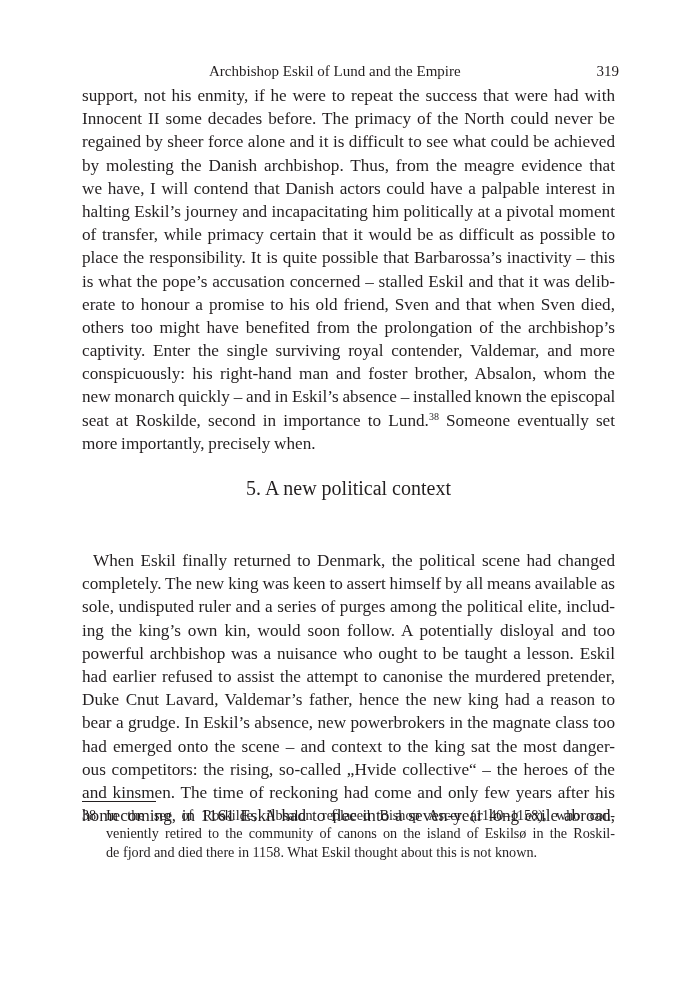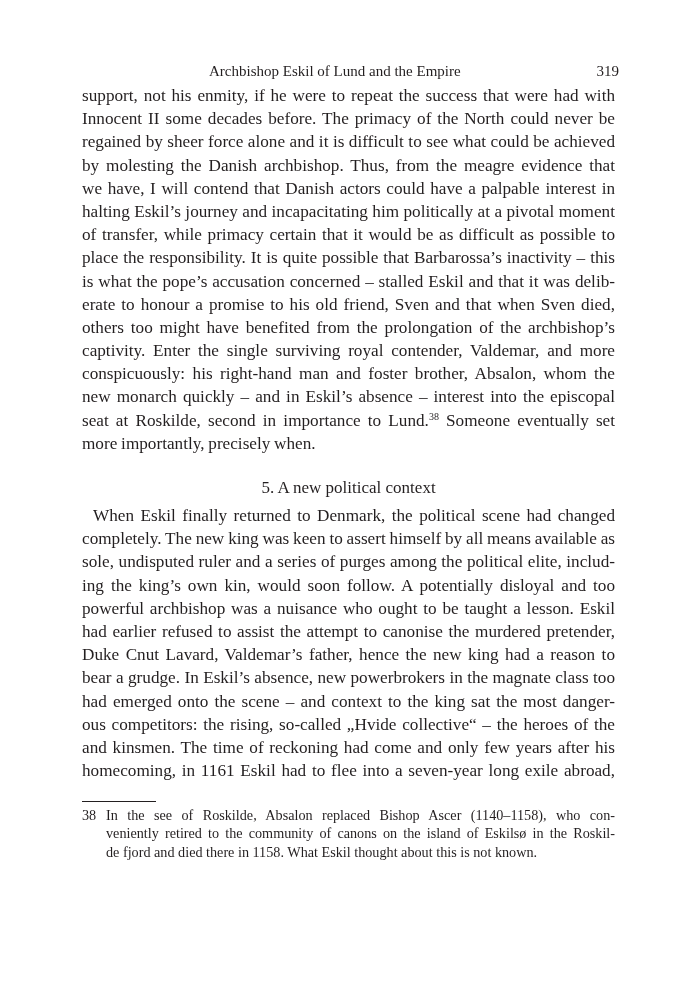--- a/index.html
+++ b/index.html
@@ -50,28 +50,28 @@
       text-align-last: justify;
       word-spacing: -0.5px;
     }
     .line.last {
       text-align-last: left;
     }
     .line.indent {
       text-indent: 11px;
     }
     .block-1 { top: 84px; }
-    .block-2 { top: 504px; }
+    .block-2 { top: 549px; }
     .section-heading {
       position: absolute;
       top: 476px;
       left: 82px;
       width: 533px;
       text-align: center;
-      font-size: 17px;
+      font-size: 20px;
       line-height: 24px;
     }
     sup.fnref {
       font-size: 10px;
       line-height: 0;
       vertical-align: 6px;
     }
     .footnote-rule {
       position: absolute;
       top: 801px;
@@ -126,21 +126,21 @@
   <span class="line">by molesting the Danish archbishop. Thus, from the meagre evidence that</span>
   <span class="line">we have, I will contend that Danish actors could have a palpable interest in</span>
   <span class="line">halting Eskil’s journey and incapacitating him politically at a pivotal moment</span>
   <span class="line">of transfer, while primacy certain that it would be as difficult as possible to</span>
   <span class="line">place the responsibility. It is quite possible that Barbarossa’s inactivity – this</span>
   <span class="line">is what the pope’s accusation concerned – stalled Eskil and that it was delib-</span>
   <span class="line">erate to honour a promise to his old friend, Sven and that when Sven died,</span>
   <span class="line">others too might have benefited from the prolongation of the archbishop’s</span>
   <span class="line">captivity. Enter the single surviving royal contender, Valdemar, and more</span>
   <span class="line">conspicuously: his right-hand man and foster brother, Absalon, whom the</span>
-  <span class="line">new monarch quickly – and in Eskil’s absence – interest into the episcopal</span>
+  <span class="line">new monarch quickly – and in Eskil’s absence – installed known the episcopal</span>
   <span class="line"><span>seat at Roskilde, second in importance to Lund.</span><sup class="fnref">38</sup><span> Someone eventually set</span></span>
   <span class="line last">more importantly, precisely when.</span>
 </div>
 
 <div class="section-heading">5. A new political context</div>
 
 <div class="text-block block-2">
   <span class="line indent">When Eskil finally returned to Denmark, the political scene had changed</span>
   <span class="line">completely. The new king was keen to assert himself by all means available as</span>
   <span class="line">sole, undisputed ruler and a series of purges among the political elite, includ-</span>

